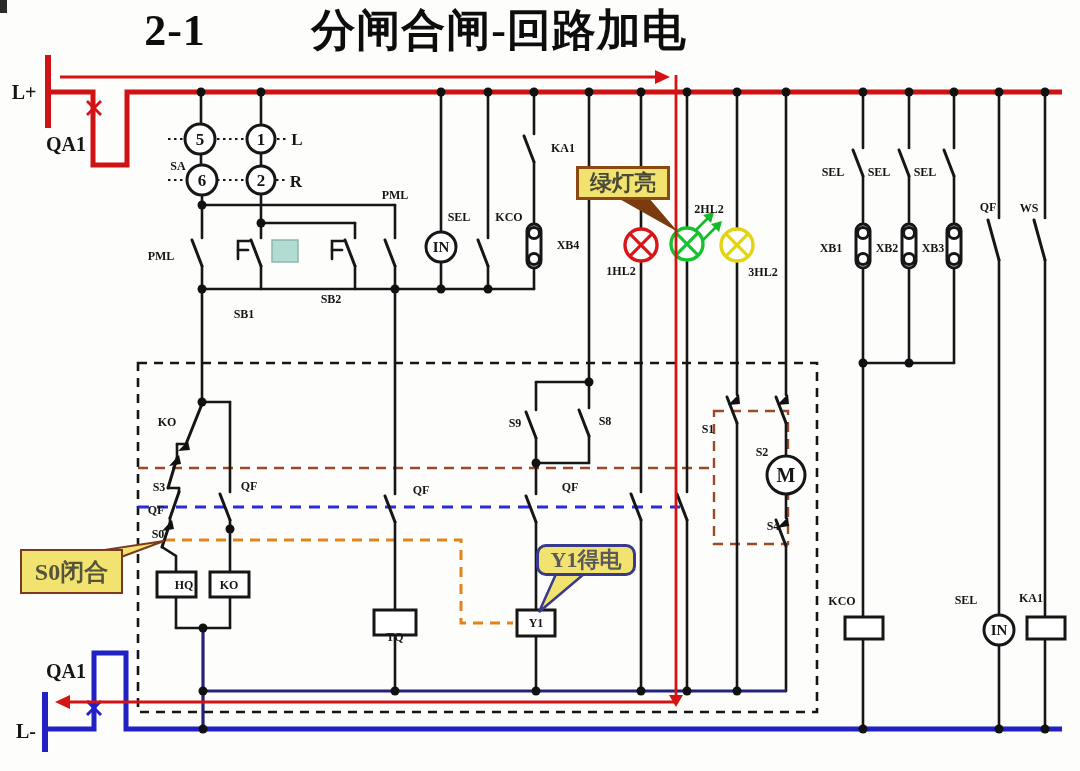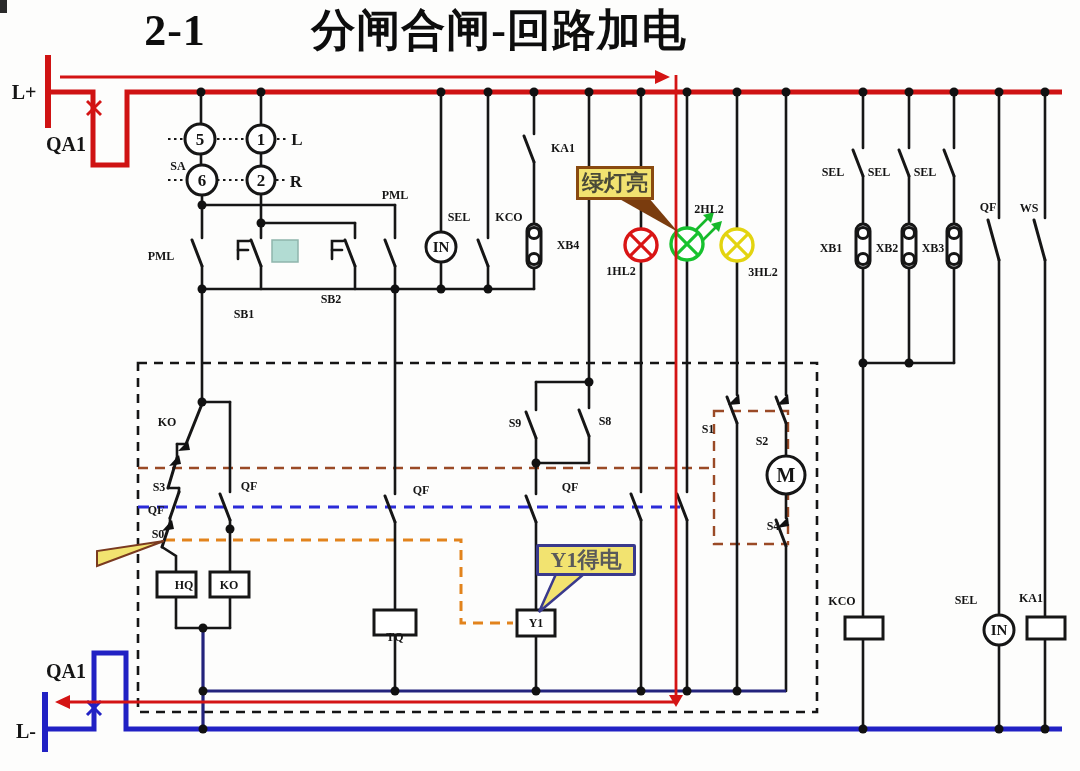--- a/index.html
+++ b/index.html
@@ -25,21 +25,21 @@
   .grn{stroke:#15b82a;stroke-width:2.6;fill:none;}
   .grnf{fill:#15b82a;}
   .lbl{position:absolute;transform:translate(-50%,-50%);font-weight:bold;color:#151515;
        font-size:12px;white-space:nowrap;line-height:1;}
   .s15{font-size:15px;} .s17{font-size:17px;} .s20{font-size:20px;}
   .title{font-size:44px;color:#0d0d0d;letter-spacing:1px;}
   .callout{position:absolute;background:#f2e370;display:flex;align-items:center;justify-content:center;
            box-sizing:border-box;}
   .callout span{font-weight:bold;white-space:nowrap;}
   .co-green{border:3px solid #8a4a10;}
-  .co-y1{border:3px solid #3a3a8c;border-radius:2px;}
+  .co-y1{border:3px solid #3a3a8c;border-radius:10px;}
   .co-s0{border:2.5px solid #7a3a20;}
 </style>
 </head>
 <body>
 
 <div class="stage">
 
 <svg width="1080" height="771" viewBox="0 0 1080 771">
 
   <rect x="0" y="0" width="7" height="13" fill="#2a2a2a"></rect>
@@ -383,34 +383,37 @@
   <span class="lbl" style="left:167px;top:422px">KO</span>
   <span class="lbl" style="left:159px;top:487px">S3</span>
   <span class="lbl" style="left:156px;top:510px">QF</span>
   <span class="lbl" style="left:158px;top:534px">S0</span>
   <span class="lbl" style="left:249px;top:486px">QF</span>
   <span class="lbl" style="left:421px;top:490px">QF</span>
   <span class="lbl" style="left:515px;top:423px">S9</span>
   <span class="lbl" style="left:605px;top:421px">S8</span>
   <span class="lbl" style="left:570px;top:487px">QF</span>
   <span class="lbl" style="left:708px;top:429px">S1</span>
-  <span class="lbl" style="left:762px;top:441px">S2</span>
+  <span class="lbl" style="left:762px;top:452px">S2</span>
   <span class="lbl s20" style="left:786px;top:475px">M</span>
   <span class="lbl" style="left:773px;top:526px">S4</span>
 
   <span class="lbl" style="left:184px;top:585px">HQ</span>
   <span class="lbl" style="left:229px;top:585px">KO</span>
   <span class="lbl" style="left:395px;top:637px">TQ</span>
   <span class="lbl" style="left:536px;top:623px">Y1</span>
 
   <span class="lbl" style="left:842px;top:601px">KCO</span>
   <span class="lbl" style="left:966px;top:600px">SEL</span>
   <span class="lbl s15" style="left:999px;top:630px">IN</span>
   <span class="lbl" style="left:1031px;top:598px">KA1</span>
 
-  <div class="callout co-green" style="left:576px;top:166px;width:78px;height:34px">
+  <div class="callout co-green" style="left:576px;top:166px;width:94px;height:34px">
     <span style="font-size:22px;color:#4a4a38">绿灯亮</span>
   </div>
   <div class="callout co-y1" style="left:536px;top:544px;width:100px;height:32px">
     <span style="font-size:22px;color:#5a5a5a">Y1得电</span>
   </div>
+  <div class="callout co-s0" style="left:20px;top:549px;width:103px;height:45px">
+    <span style="font-size:24px;color:#55543a">S0闭合</span>
+  </div>
 
 </div>
 
 </body></html>

